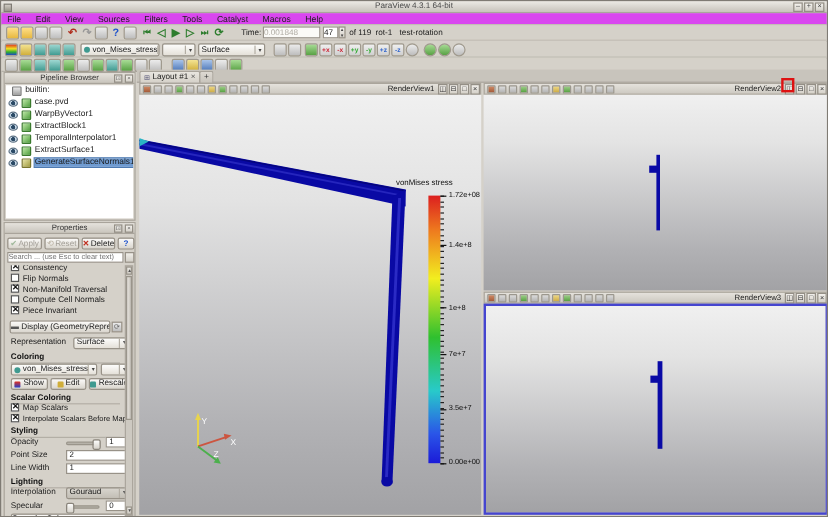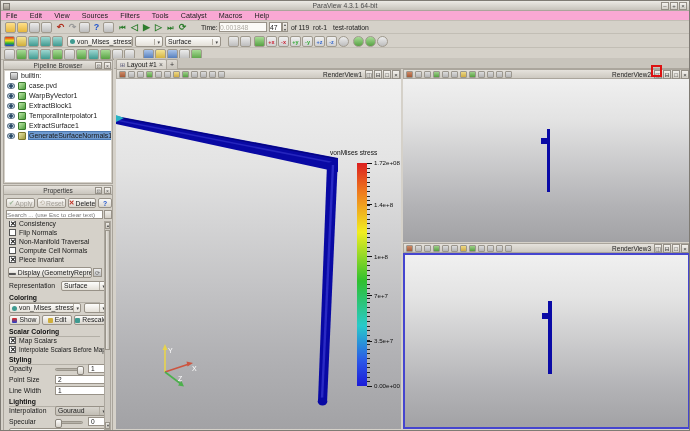--- a/index.html
+++ b/index.html
@@ -5,21 +5,21 @@
   *{margin:0;padding:0;box-sizing:border-box;}
   html,body{background:#888;}
   #win{position:relative;width:690px;height:431px;background:#d5d1c9;border:1px solid #7f7b74;
        font-family:"Liberation Sans",sans-serif;font-size:7.5px;color:#1a1a1a;overflow:hidden;}
   .abs{position:absolute;}
   
   #titlebar{left:0;top:0;width:100%;height:10px;background:linear-gradient(#eceae5,#c7c3bb);
             border-bottom:1px solid #aaa59c;text-align:center;font-size:6.8px;color:#4a4a4a;line-height:10px;}
   .winbtn{top:1px;width:8px;height:8px;border:1px solid #948f86;background:linear-gradient(#f4f2ee,#d3cfc7);
           font-size:6px;line-height:7px;text-align:center;color:#444;}
-  #menubar{left:0;top:10px;width:100%;height:10px;background:#f9a8d4;border-bottom:1px solid #c2beb5;}
+  #menubar{left:0;top:10px;width:100%;height:10px;background:#d946ef;border-bottom:1px solid #c2beb5;}
   #menubar span{display:inline-block;padding:0 5px;font-size:7.2px;line-height:10px;color:#222;}
   
   .tbrow{left:0;width:100%;background:#d5d1c9;}
   .ic{position:absolute;width:11px;height:11px;border:1px solid #a09a8e;border-radius:2px;
       font-size:7px;line-height:10px;text-align:center;overflow:hidden;}
   .c-folder{background:linear-gradient(#ffe08a,#e6b73e);}
   .c-gray{background:linear-gradient(#ececec,#bdbdbd);}
   .c-green{background:linear-gradient(#a8dc96,#57a143);}
   .c-teal{background:linear-gradient(#9fd8d2,#3f9a90);}
   .c-blue{background:linear-gradient(#a9c4ea,#4d77b8);}

